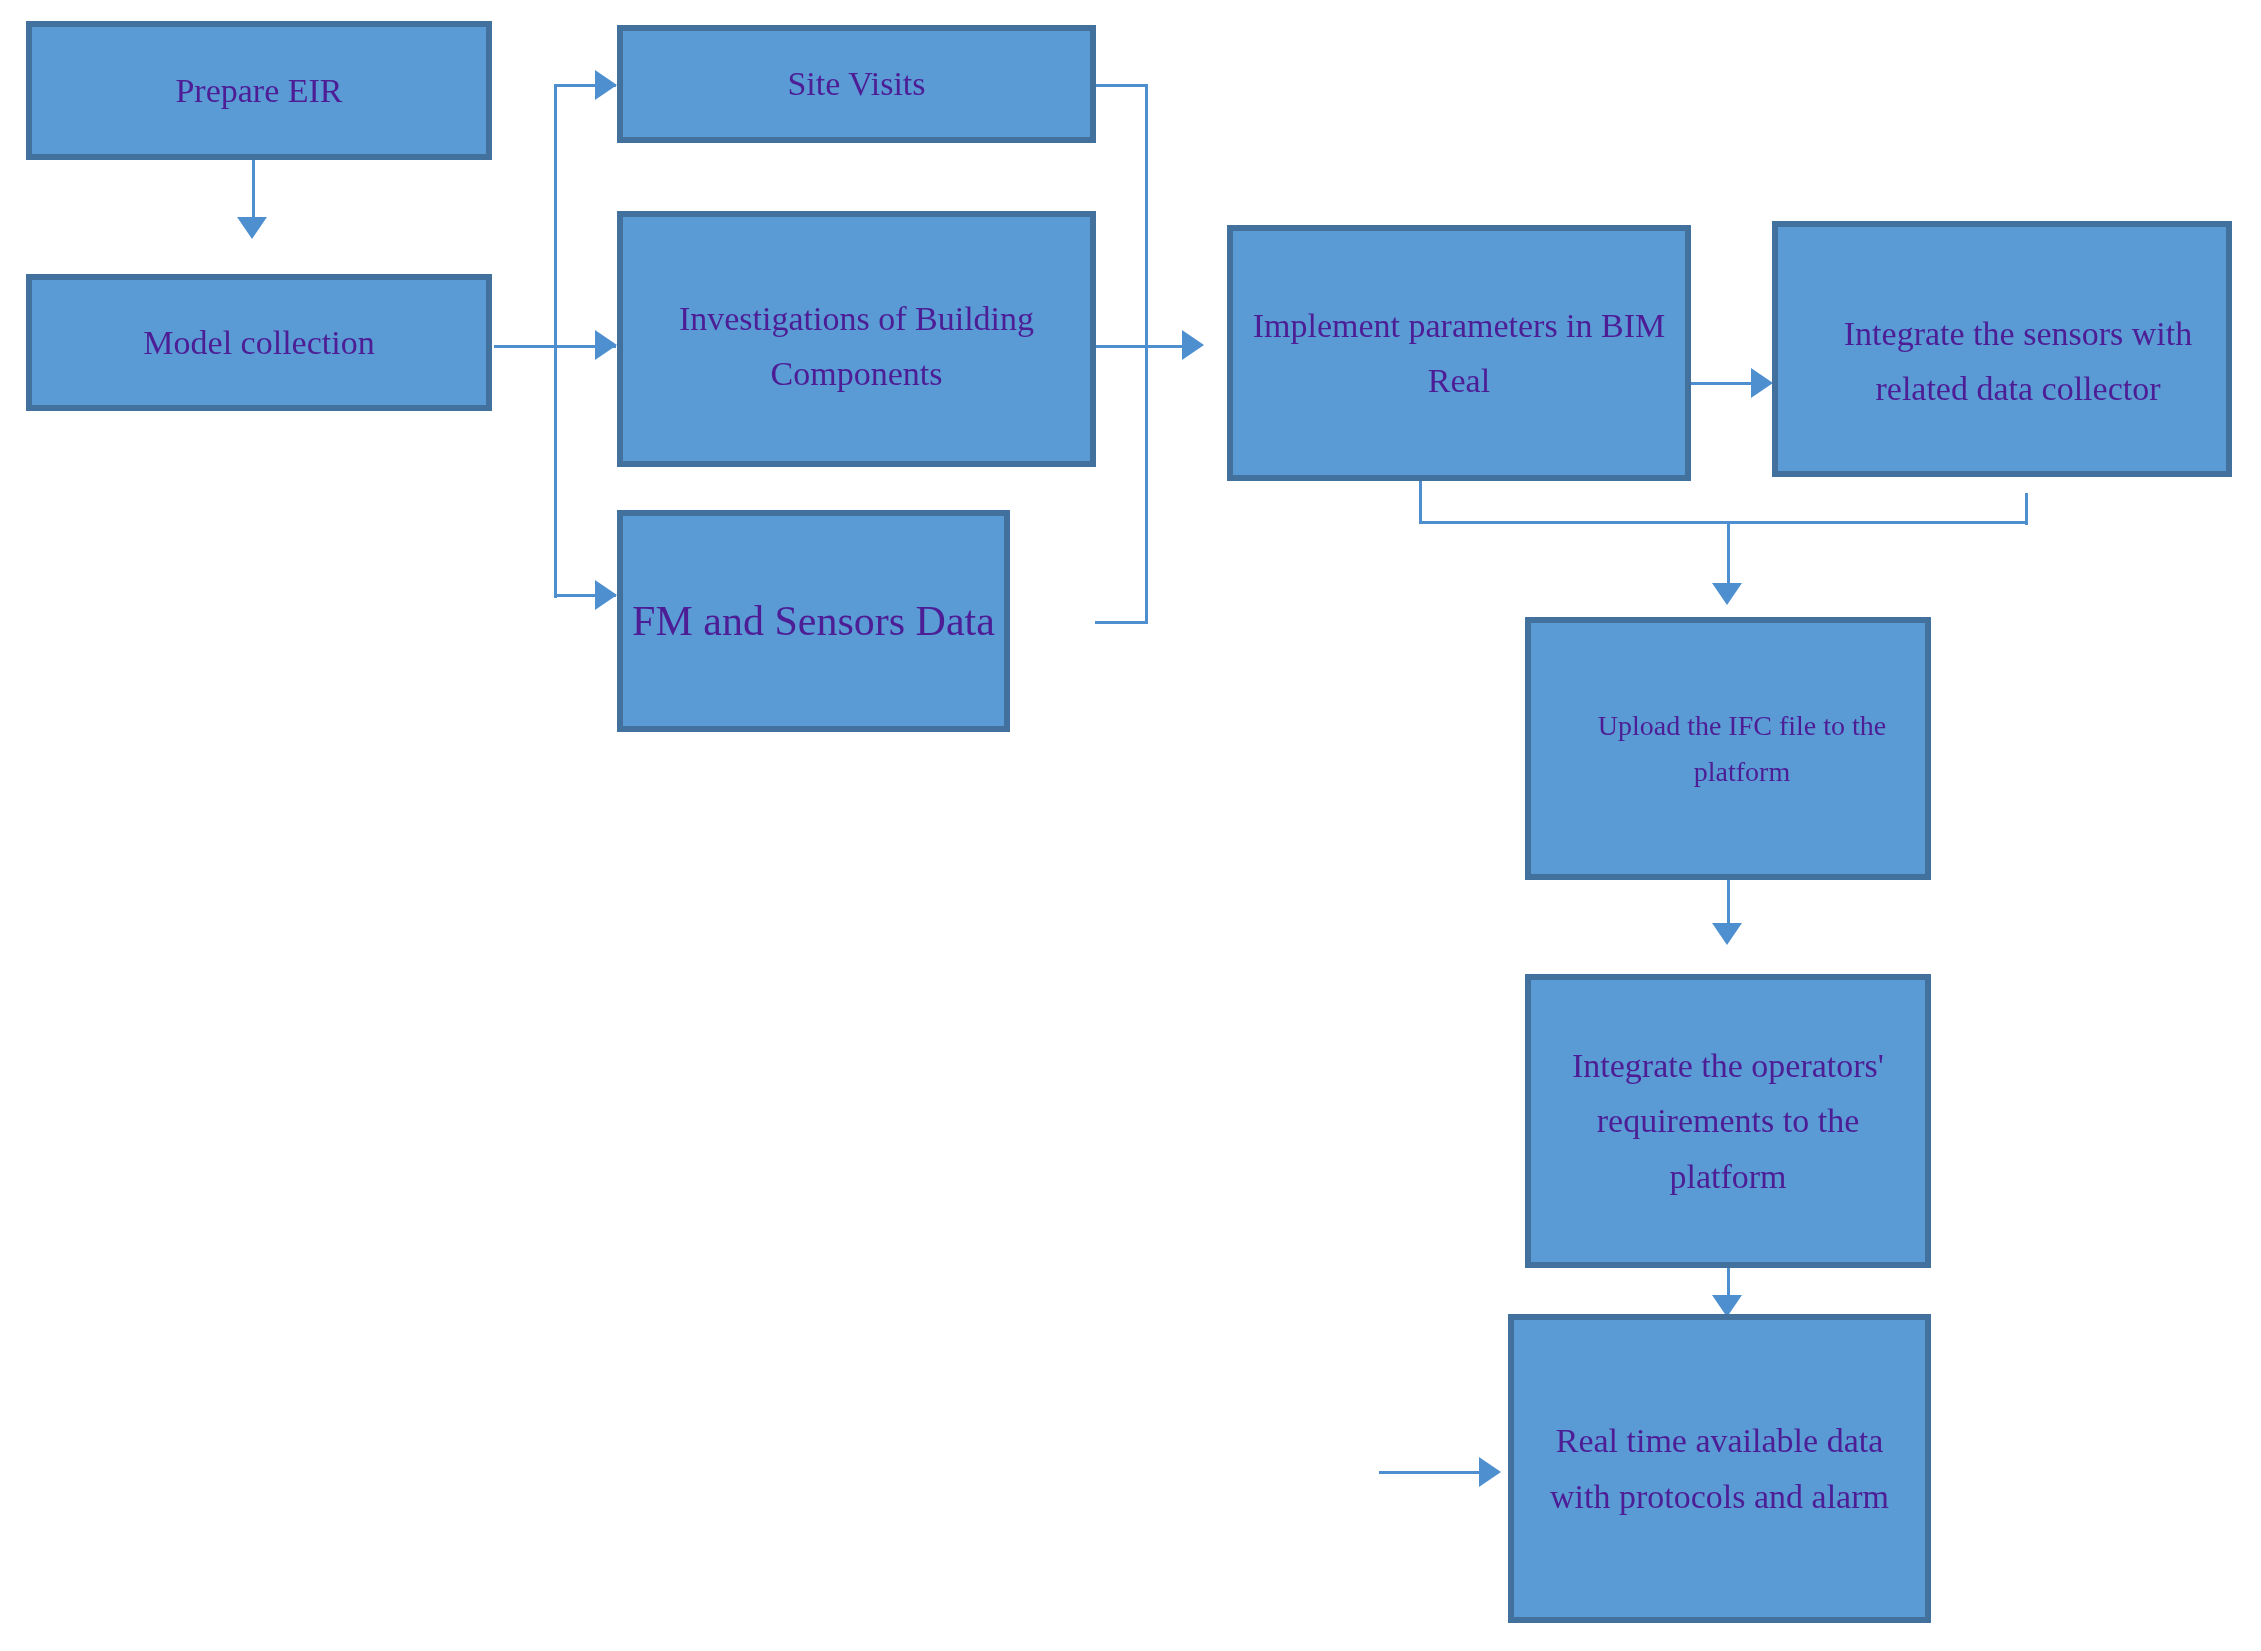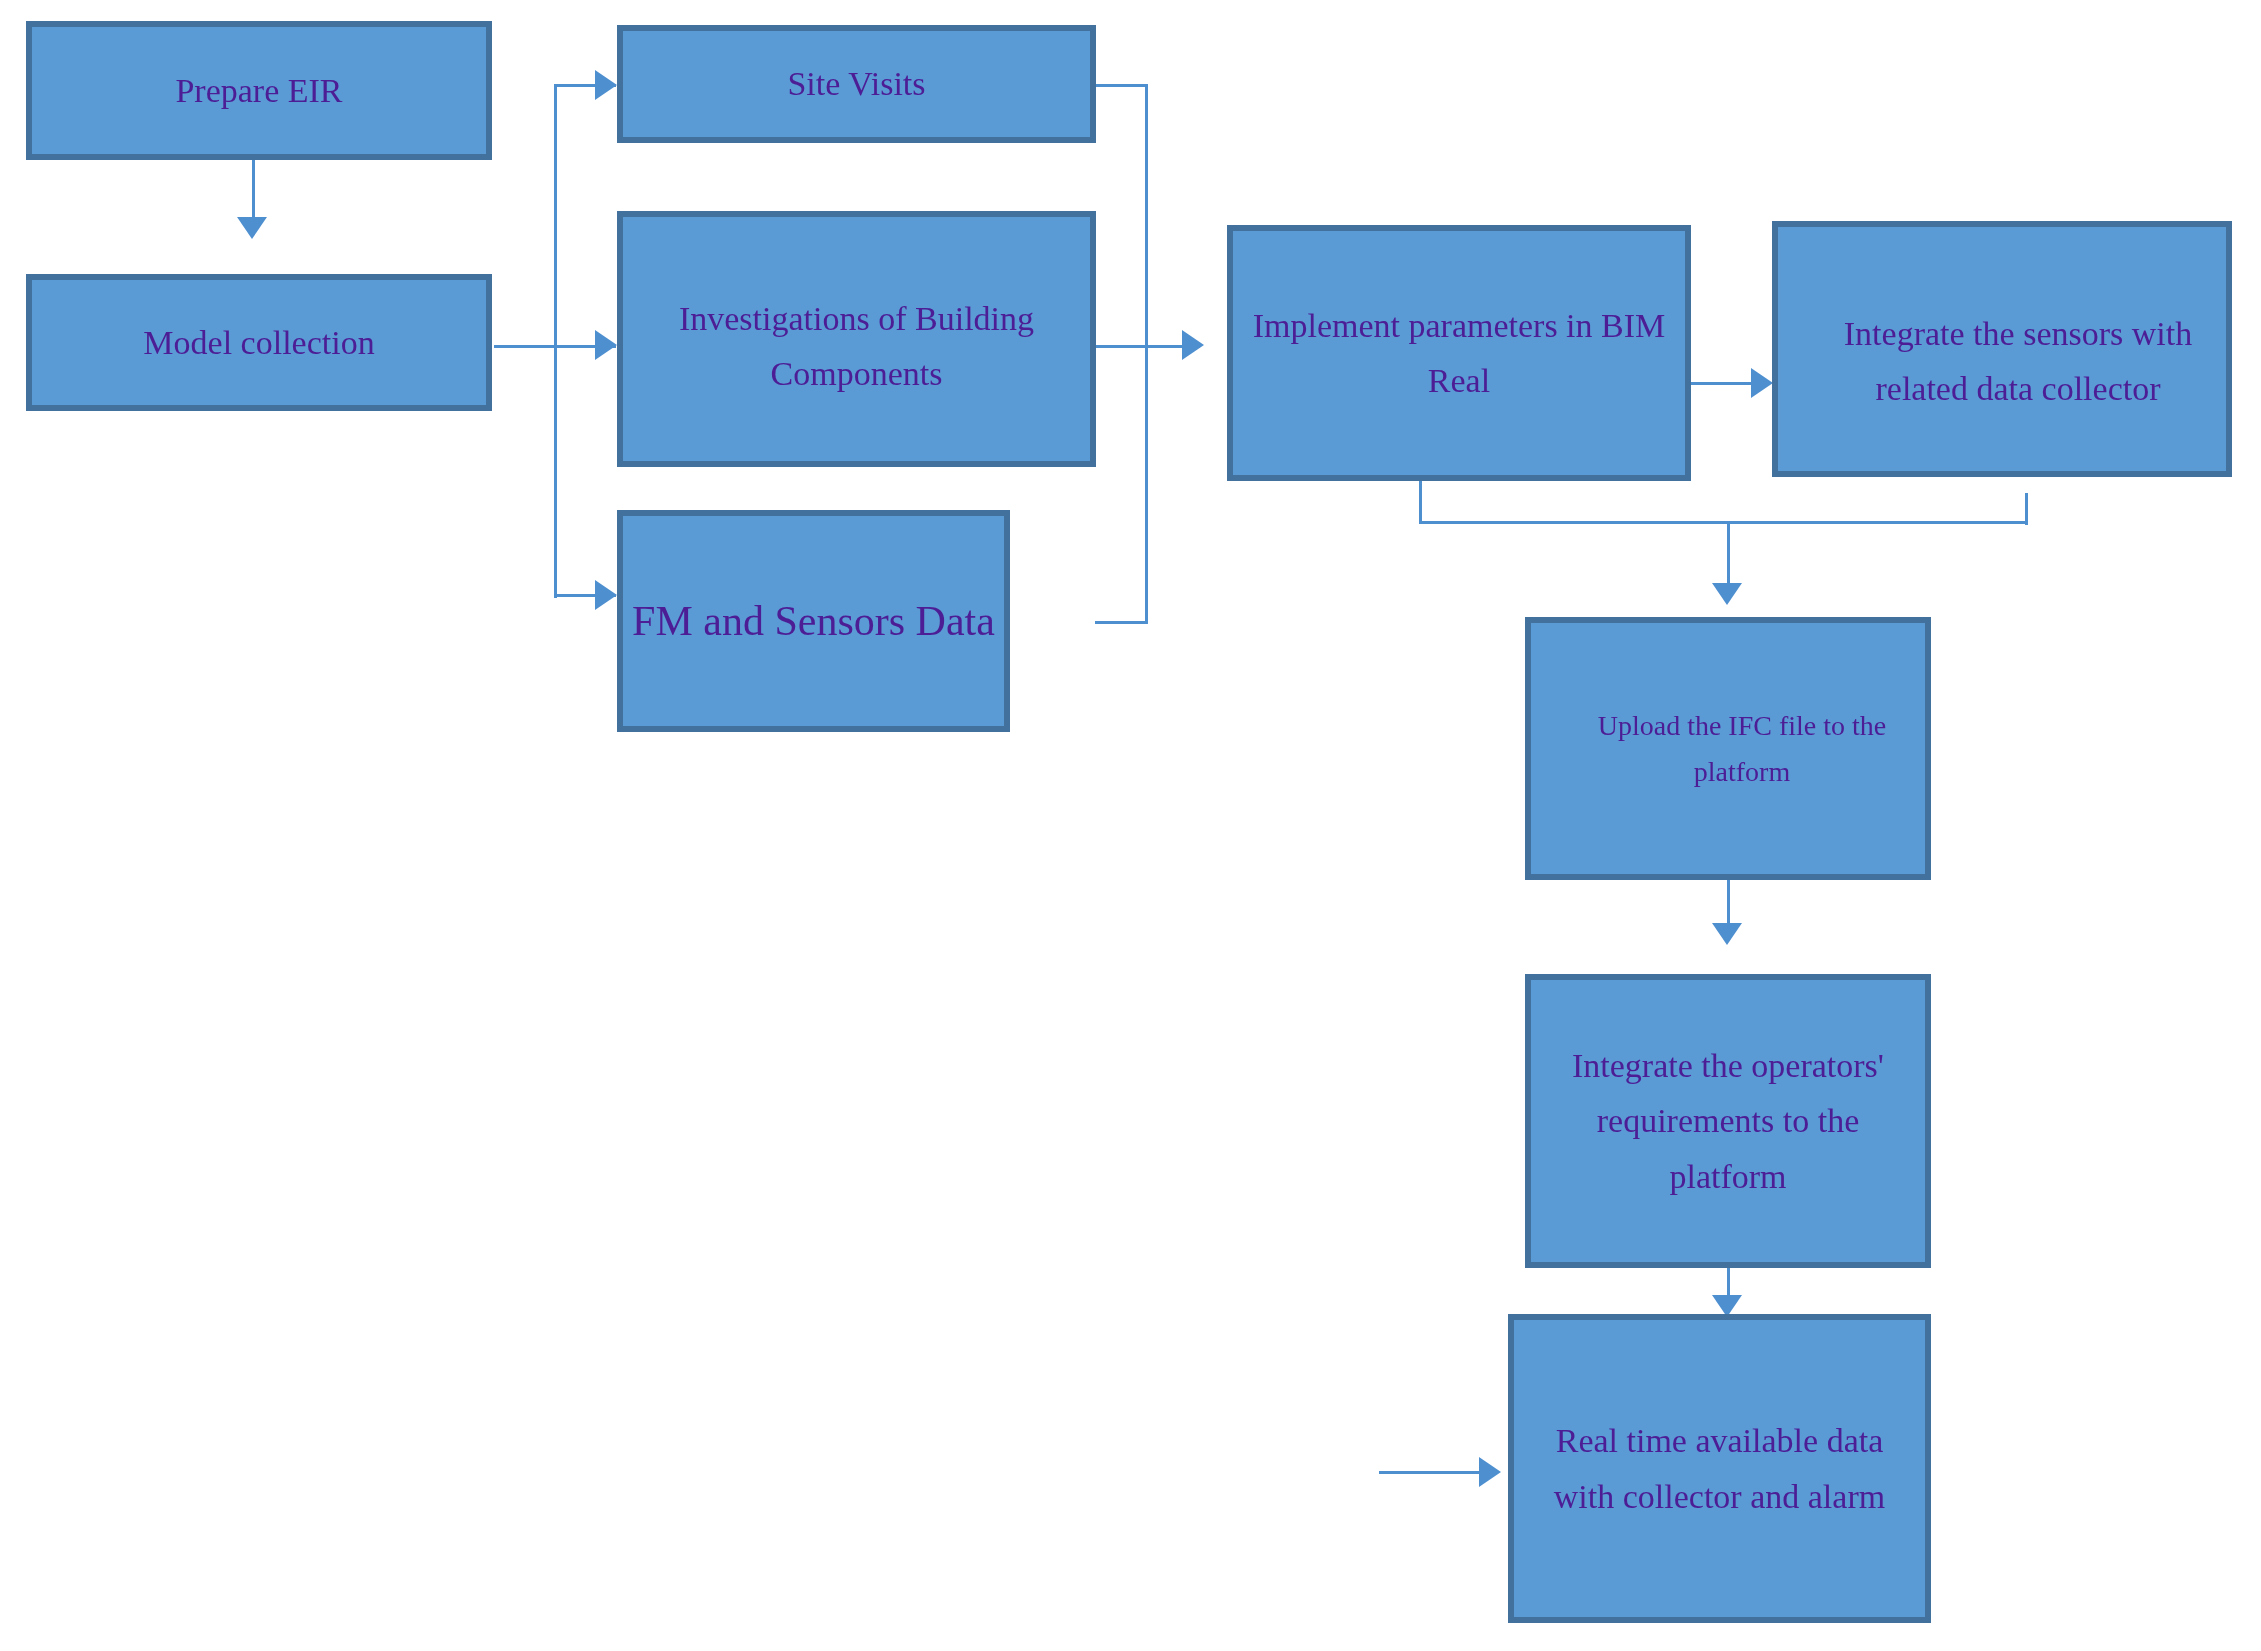--- a/index.html
+++ b/index.html
@@ -146,17 +146,17 @@
   <div class="node" style="left:1525px; top:617px; width:406px; height:263px; font-size:28px;padding-left:28px;">
     <span class="label">Upload the IFC file to the platform</span>
   </div>
 
   <div class="node" style="left:1525px; top:959px; width:406px; height:294px; font-size:34px;margin-top:15px;">
     <span class="label">Integrate the operators' requirements to the platform</span>
   </div>
 
 
   <div class="node" style="left:1508px; top:1314px; width:423px; height:309px; font-size:34px;">
-    <span class="label">Real time available data with collector and alarm</span>
+    <span class="label">Real time available data with protocols and alarm</span>
   </div>
 
 </div>
 
 
 </body></html>

